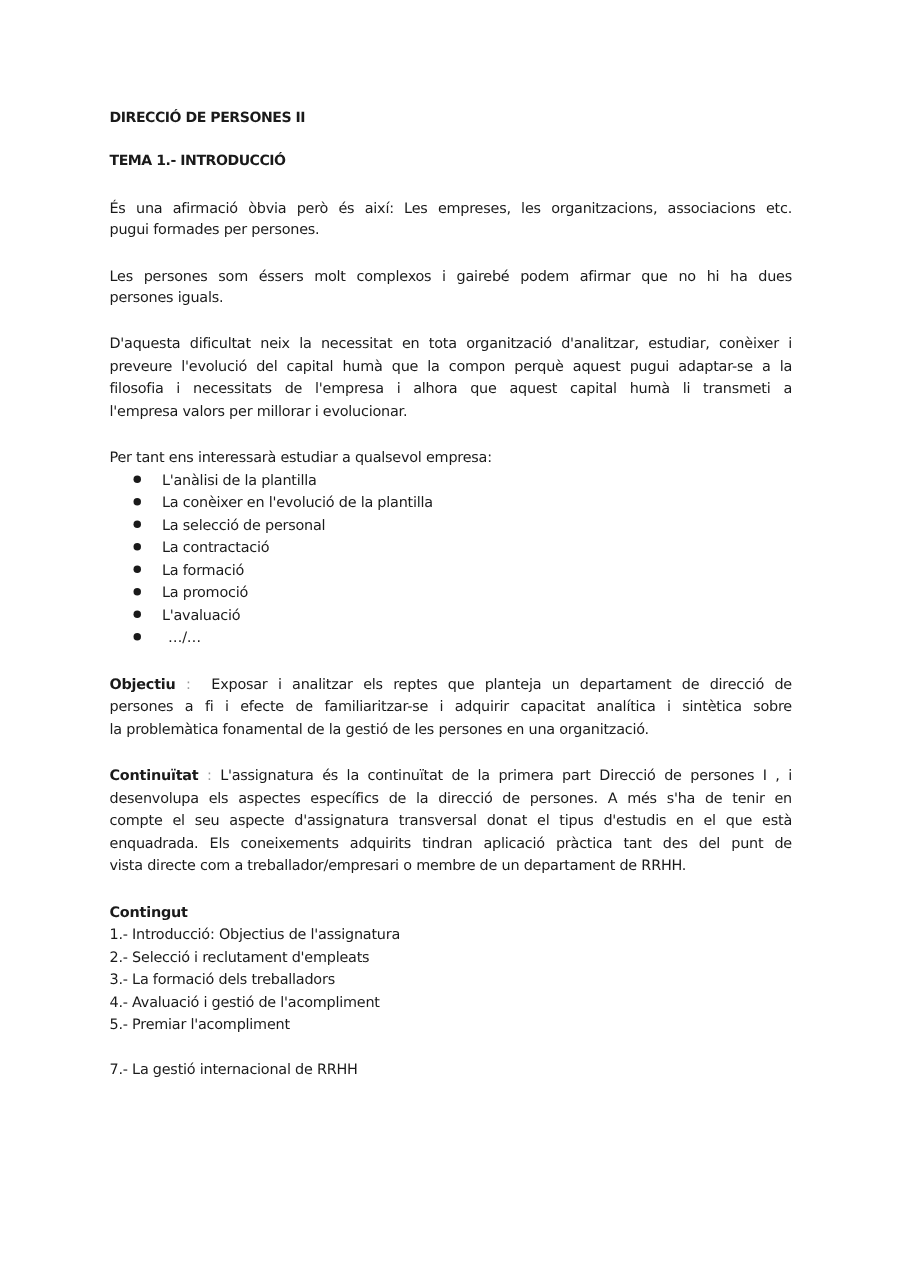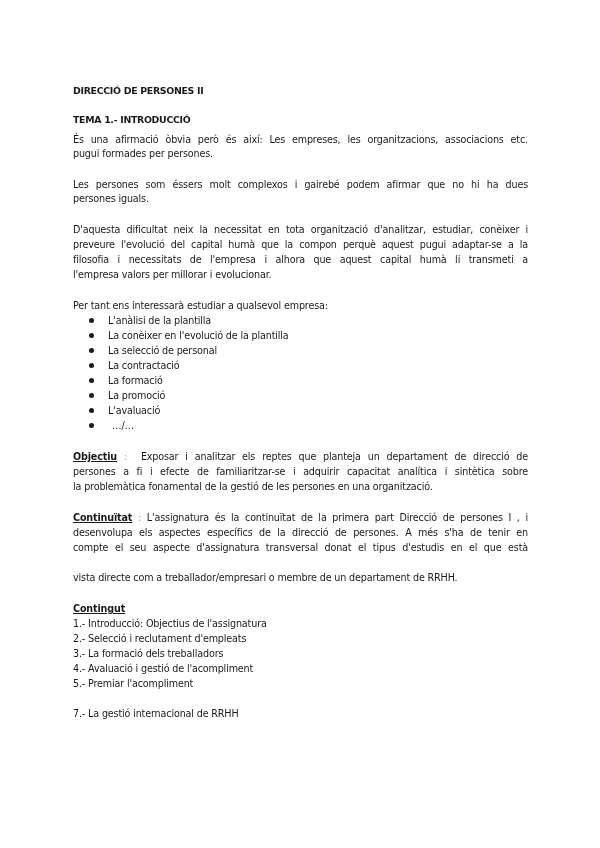--- a/index.html
+++ b/index.html
@@ -33,23 +33,22 @@
     .justify {
       width: 455px;
       text-align: justify;
       text-align-last: justify;
       white-space: normal;
     }
     .heading {
       font-weight: bold;
       font-size: 9.4px;
       letter-spacing: -0.3px;
-      margin-top: 12px;
     }
-    .bold { font-weight: bold; text-decoration: underline; }
+    .bold { font-weight: bold; }
     .bullet-row {
       position: absolute;
       left: 89px;
       font-size: 9.6px;
       line-height: 14px;
       white-space: nowrap;
       letter-spacing: -0.15px;
       text-align: center;
     }
     .bullet-dot {
@@ -93,20 +92,21 @@
   <div class="bullet-row" style="top:404px"><span class="bullet-dot"></span><span>L'avaluació</span></div>
   <div class="bullet-row" style="top:419px"><span class="bullet-dot"></span><span style="padding-left:4px">…/…</span></div>
 
   <div class="line justify" style="top:450px"><span class="bold">Objectiu</span><span style="white-space:pre;color:#999"> :  </span><span>Exposar i analitzar els reptes que planteja un departament de direcció de</span></div>
   <div class="line justify" style="top:465px">persones a fi i efecte de familiaritzar-se i adquirir capacitat analítica i sintètica sobre</div>
   <div class="line" style="top:480px">la problemàtica fonamental de la gestió de les persones en una organització.</div>
 
   <div class="line justify" style="top:511px"><span class="bold">Continuïtat</span><span style="white-space:pre;color:#999"> : </span><span>L'assignatura és la continuïtat de la primera part Direcció de persones I , i</span></div>
   <div class="line justify" style="top:541px">compte el seu aspecte d'assignatura transversal donat el tipus d'estudis en el que està</div>
   <div class="line justify" style="top:526px">desenvolupa els aspectes específics de la direcció de persones. A més s'ha de tenir en</div>
+  <div class="line justify" style="top:556px">enquadrada. Els coneixements adquirits tindran aplicació pràctica tant des del punt de</div>
   <div class="line" style="top:571px">vista directe com a treballador/empresari o membre de un departament de RRHH.</div>
 
   <div class="line bold" style="top:602px">Contingut</div>
   <div class="line" style="top:617px">1.- Introducció: Objectius de l'assignatura</div>
   <div class="line" style="top:632px">2.- Selecció i reclutament d'empleats</div>
   <div class="line" style="top:647px">3.- La formació dels treballadors</div>
   <div class="line" style="top:662px">4.- Avaluació i gestió de l'acompliment</div>
   <div class="line" style="top:677px">5.- Premiar l'acompliment</div>
   <div class="line" style="top:707px">7.- La gestió internacional de RRHH</div>
 

